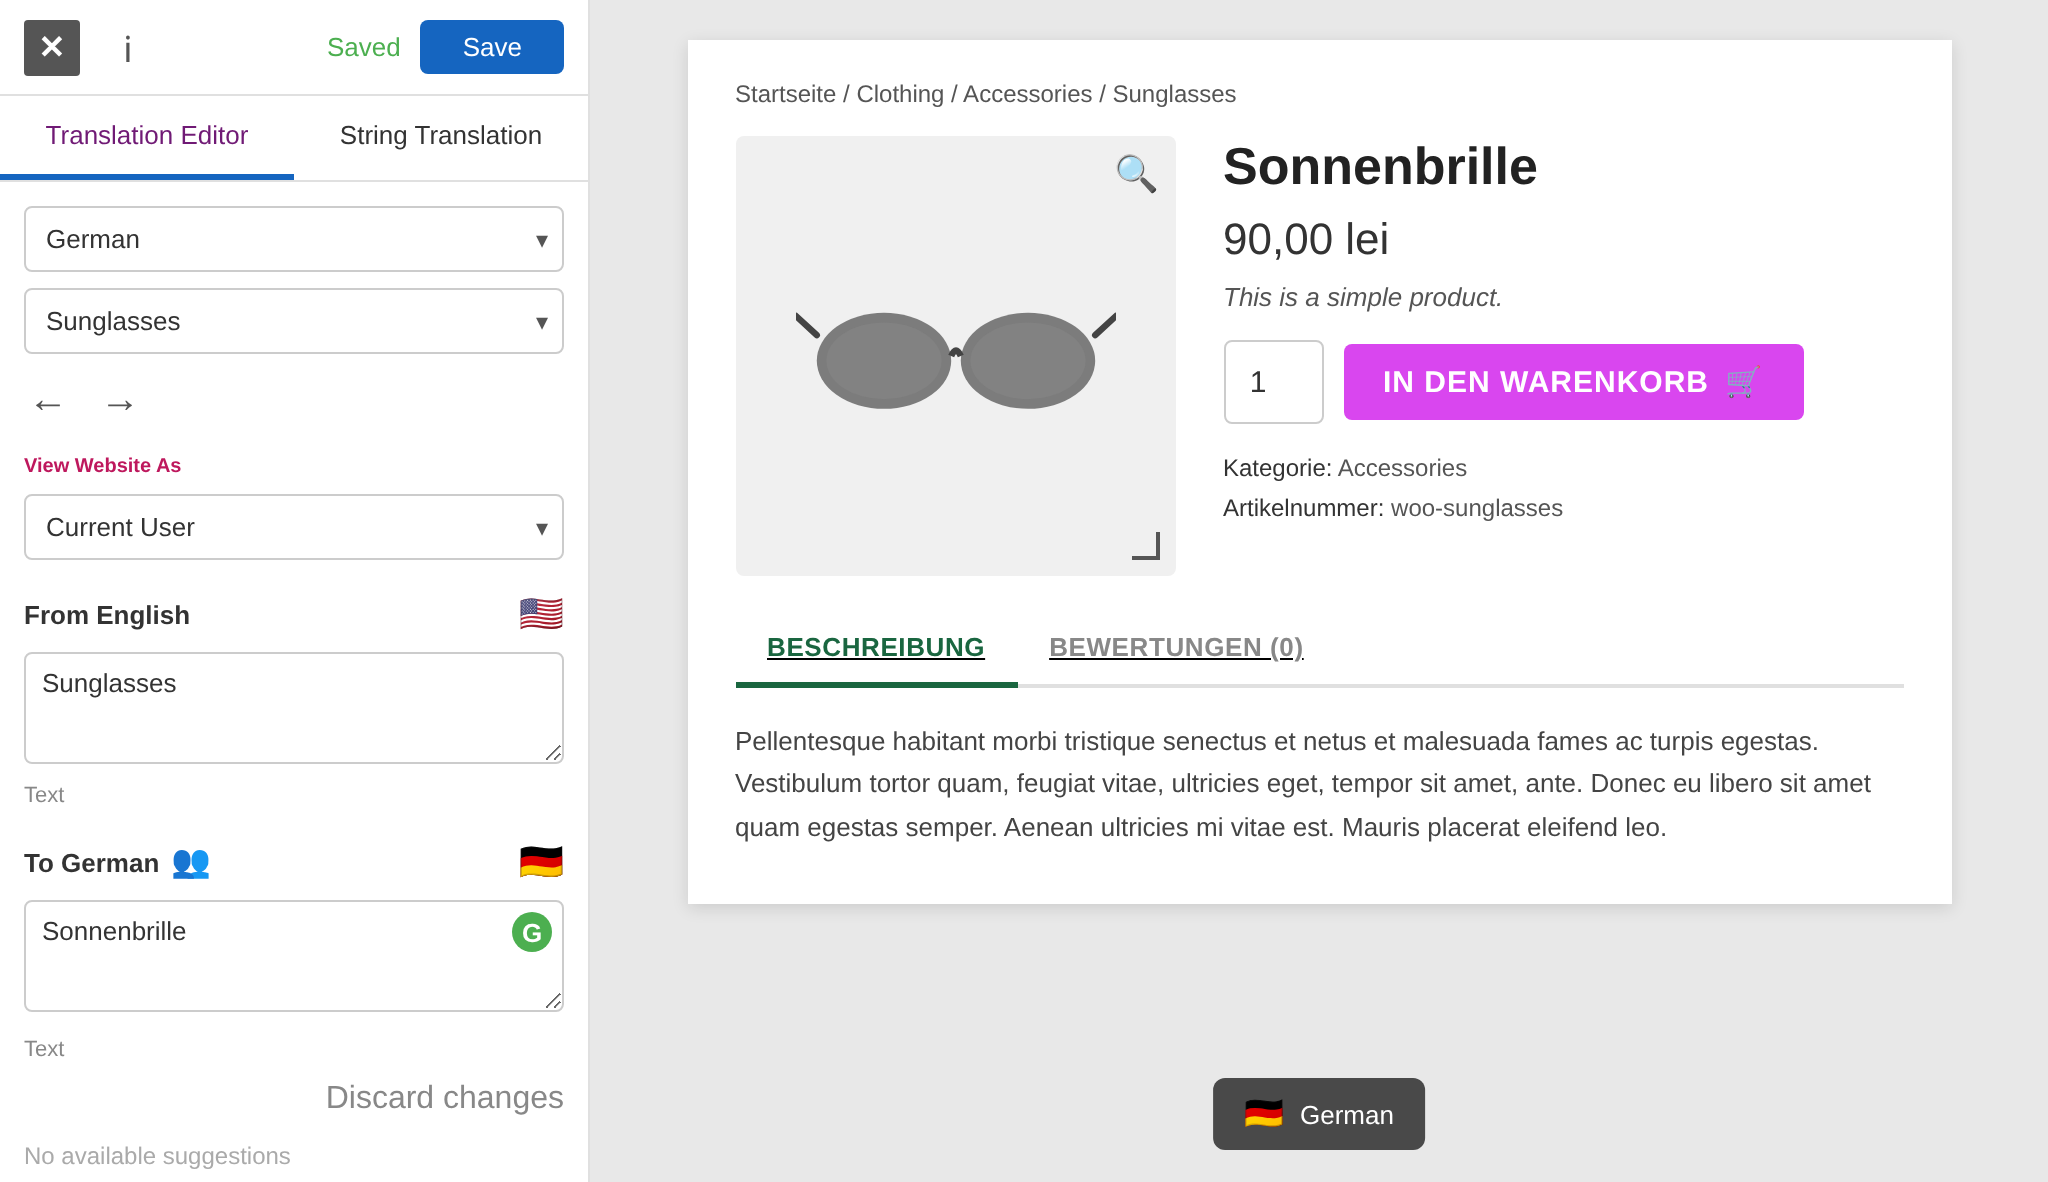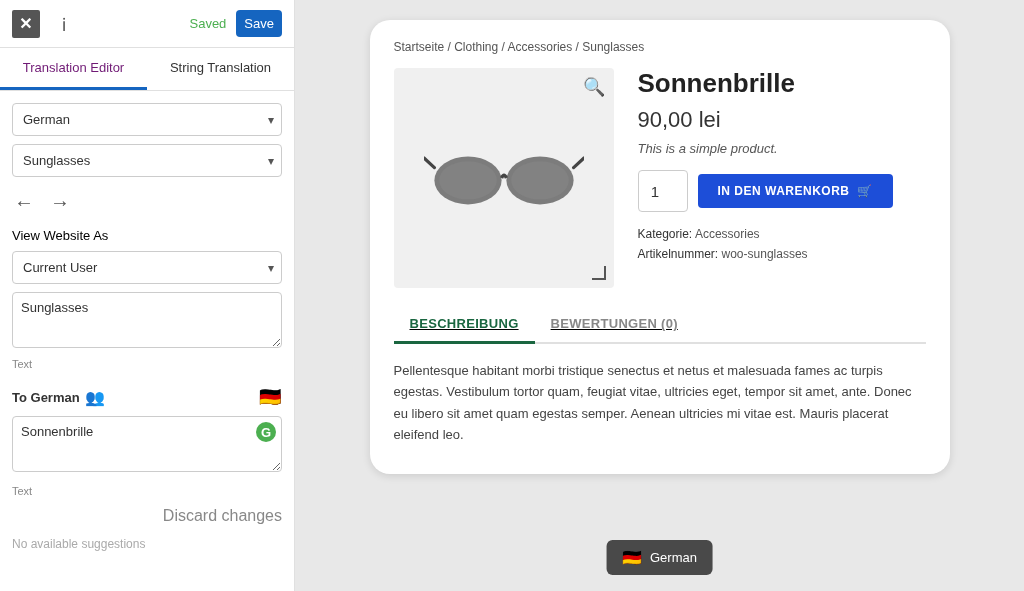--- a/index.html
+++ b/index.html
@@ -39,21 +39,21 @@
       width: 28px; height: 28px;
       display: flex; align-items: center; justify-content: center;
       color: #555; font-size: 18px; cursor: pointer;
     }
     .top-bar .spacer { flex: 1; }
     .top-bar .saved-label {
       color: #4caf50; font-size: 13px; font-weight: 500;
     }
     .top-bar .save-btn {
       background: #1565c0; color: #fff;
-      border: none; padding: 6px 8px;
+      border: none; padding: 6px 21px;
       border-radius: 4px; cursor: pointer;
       font-size: 13px; font-weight: 500;
     }
 
     
     .tabs {
       display: flex;
       border-bottom: 1px solid #e0e0e0;
     }
     .tab {
@@ -116,23 +116,23 @@
       background: none;
       border: none;
       cursor: pointer;
       font-size: 20px;
       color: #555;
       padding: 2px;
     }
 
     
     .section-label {
-      font-size: 13px;
-      font-weight: 400;
-      color: #000000;
+      font-size: 10px;
+      font-weight: 700;
+      color: #be185d;
       margin-top: 4px;
     }
 
     
     .lang-header {
       display: flex;
       align-items: center;
       justify-content: space-between;
       margin-top: 8px;
     }
@@ -210,22 +210,22 @@
       display: flex;
       align-items: flex-start;
       justify-content: center;
       padding: 20px 20px 20px 20px;
       overflow-y: auto;
       position: relative;
     }
 
     .preview-card {
       background: #fff;
-      border-radius: 20px;
-      width: 580px;
+      border-radius: 0;
+      width: 632px;
       padding: 20px 24px 28px 24px;
       box-shadow: 0 2px 8px rgba(0,0,0,0.12);
     }
 
     
     .breadcrumb {
       font-size: 12px;
       color: #555;
       margin-bottom: 14px;
     }
@@ -288,26 +288,26 @@
     .qty-input {
       width: 50px;
       height: 42px;
       border: 1px solid #ccc;
       border-radius: 4px;
       text-align: center;
       font-size: 15px;
       color: #333;
     }
     .cart-btn {
-      background: #1d4ed8;
+      background: #d946ef;
       color: #fff;
       border: none;
       padding: 10px 20px;
       border-radius: 4px;
-      font-size: 12px;
+      font-size: 15px;
       font-weight: 600;
       cursor: pointer;
       display: flex;
       align-items: center;
       gap: 8px;
       letter-spacing: 0.5px;
     }
     .product-meta {
       font-size: 12px;
       color: #555;
@@ -426,20 +426,24 @@
     <div class="section-label">View Website As</div>
     <div class="select-wrapper">
       <select>
         <option>Current User</option>
         <option>Guest</option>
         <option>Administrator</option>
       </select>
       <span class="chevron">▾</span>
     </div>
 
+    <div class="lang-header">
+      <span class="lang-title">From English</span>
+      <span class="flag">🇺🇸</span>
+    </div>
     <textarea style="">Sunglasses</textarea>
     <div class="field-type-label">Text</div>
 
     <div class="lang-header">
       <span class="lang-title">
         <span>To German</span>
         <span class="people-icon">👥</span>
       </span>
       <span class="flag">🇩🇪</span>
     </div>

